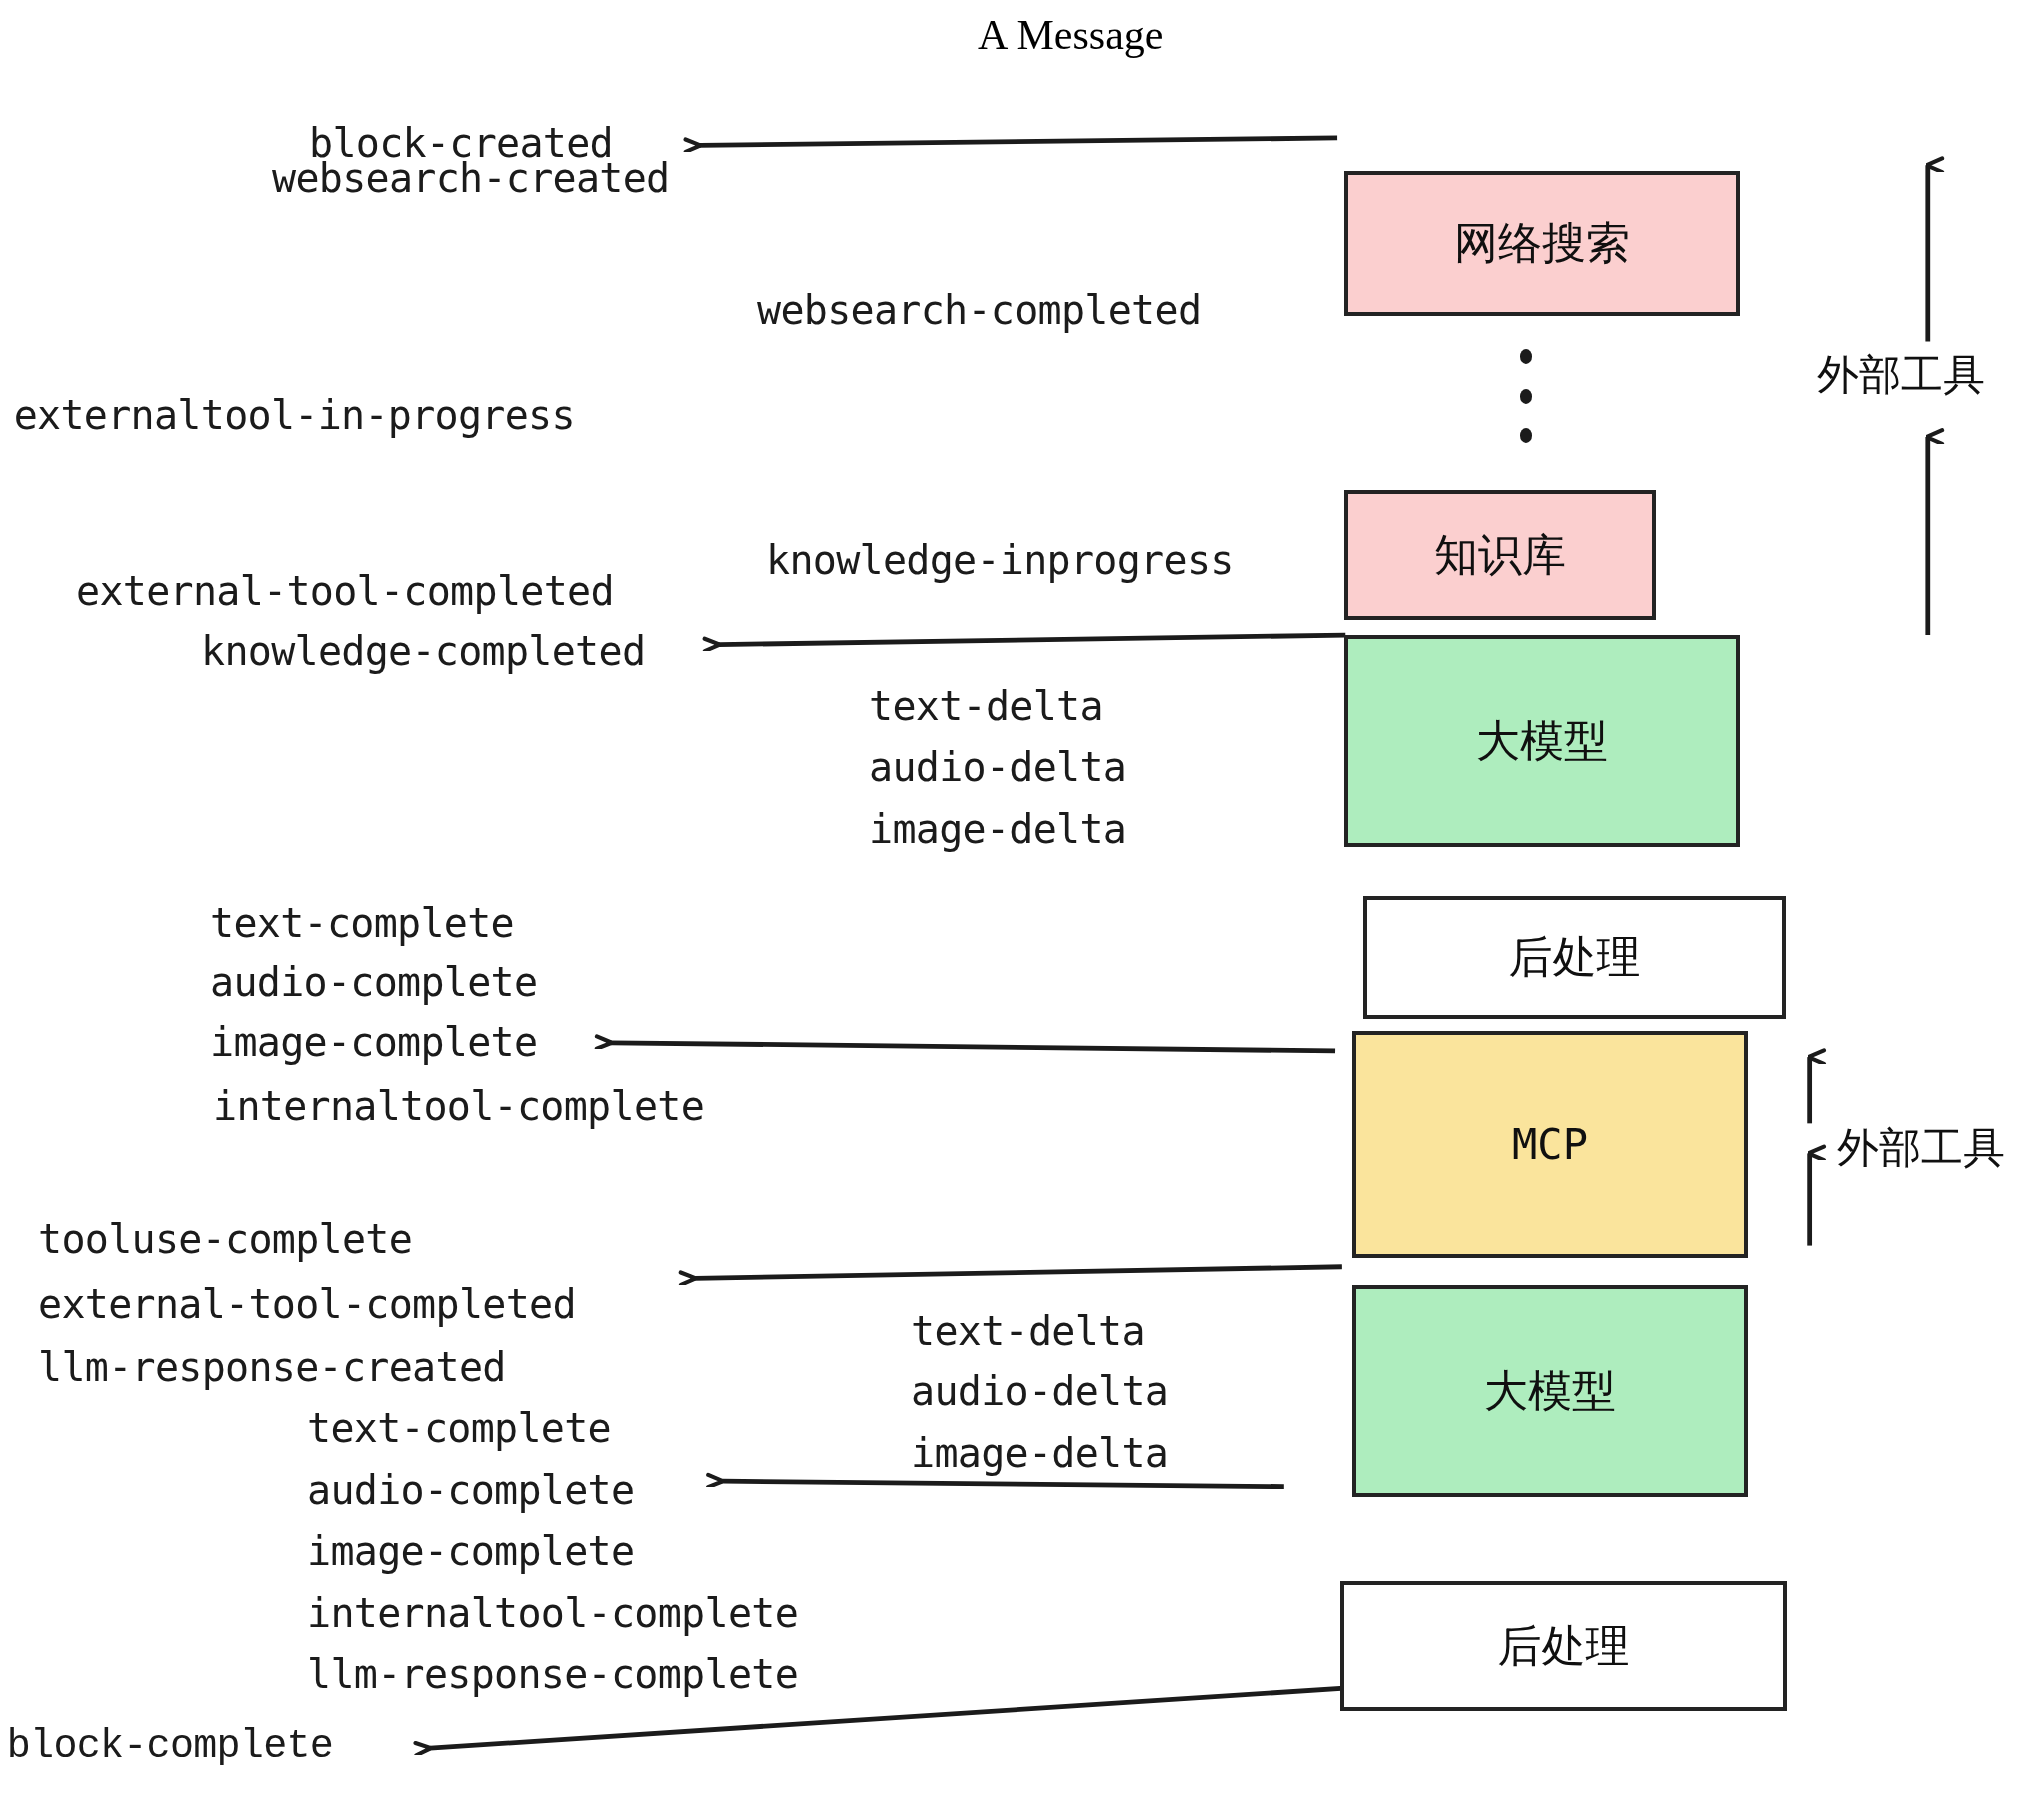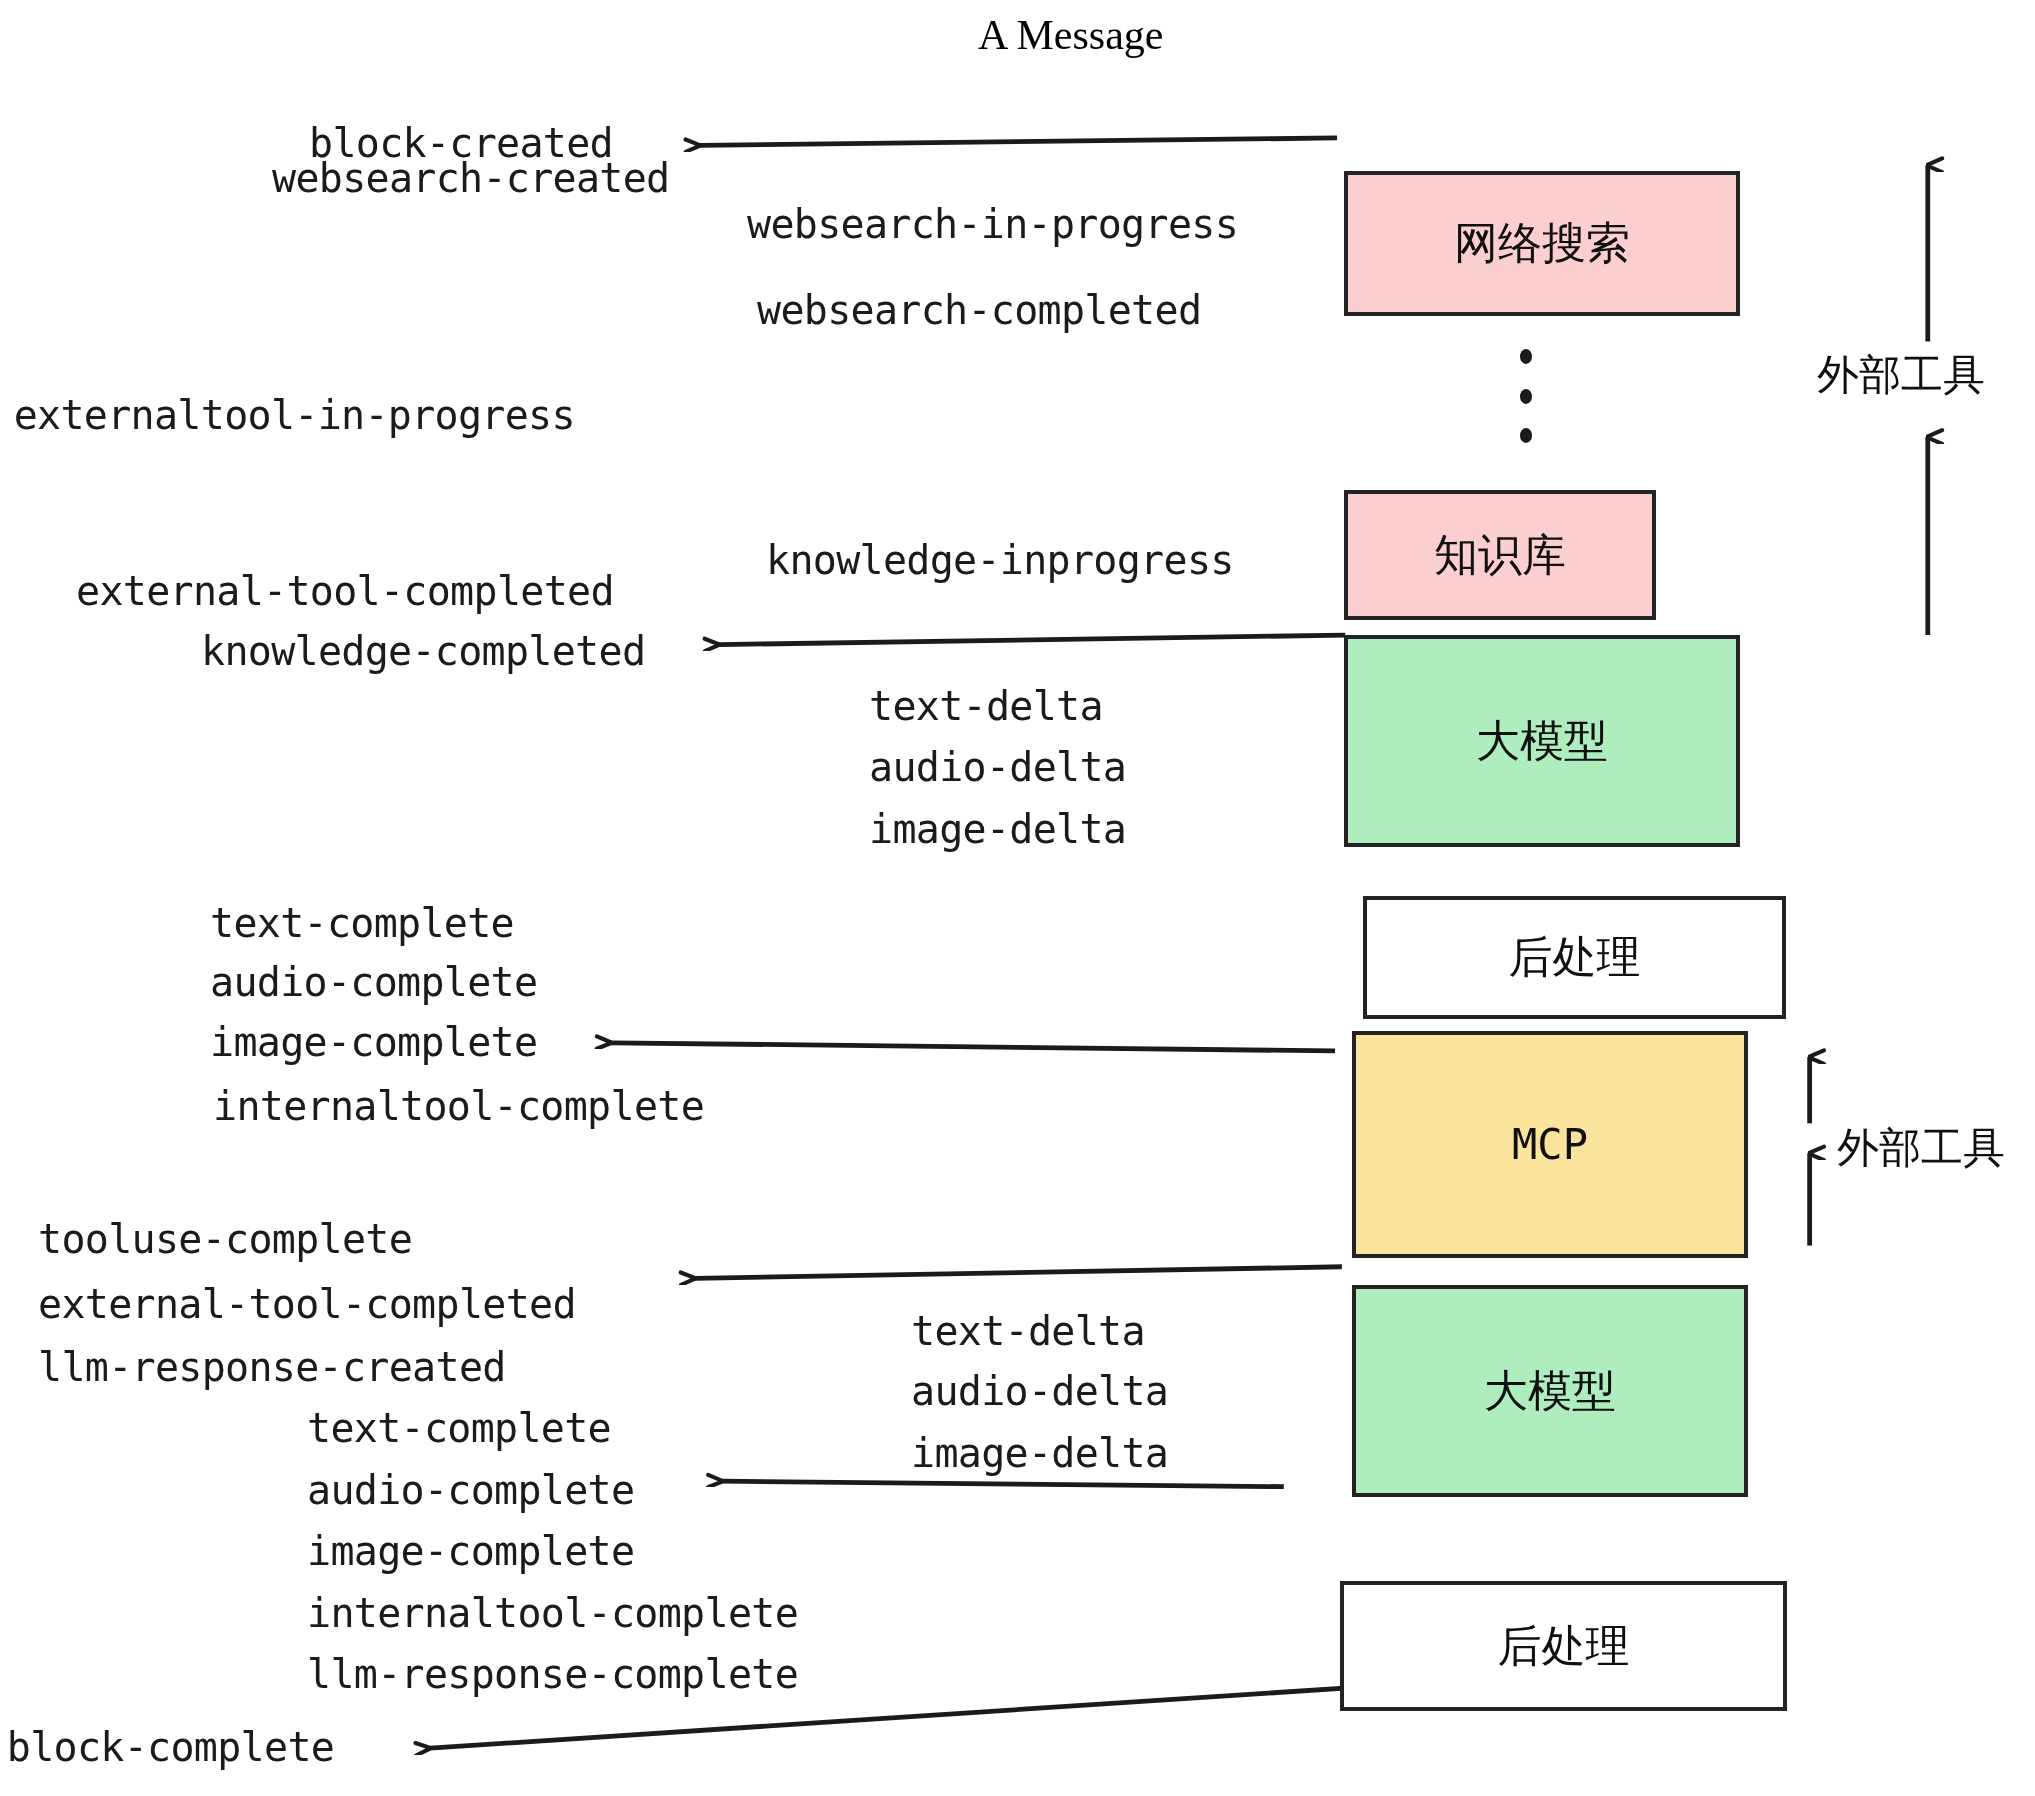--- a/index.html
+++ b/index.html
@@ -113,21 +113,20 @@
 
   <div class="boxlbl" style="left:1340px;top:1581px;width:447px;height:130px;background:#FFFFFF;border-width:4.1px;">
     <span>后处理</span>
   </div>
 
   <div class="sidelbl" style="left:1817px;top:347px;">外部工具</div>
   <div class="sidelbl" style="left:1837px;top:1120px;">外部工具</div>
 
   <div class="evt" style="left:309px;top:96px;margin-top:27px;">block-created</div>
   <div class="evt" style="left:272px;top:158px;">websearch-created</div>
-  <div class="evt" style="left:747px;top:204px;">websearch-in-progress</div>
   <div class="evt" style="left:757px;top:290px;">websearch-completed</div>
   <div class="evt" style="left:13.7px;top:395px;">externaltool-in-progress</div>
   <div class="evt" style="left:766px;top:540px;">knowledge-inprogress</div>
   <div class="evt" style="left:76px;top:571px;">external-tool-completed</div>
   <div class="evt" style="left:186px;top:631px;margin-left:15px;">knowledge-completed</div>
   <div class="evt" style="left:869px;top:686px;">text-delta</div>
   <div class="evt" style="left:869px;top:747px;">audio-delta</div>
   <div class="evt" style="left:869px;top:809px;">image-delta</div>
   <div class="evt" style="left:210px;top:903px;">text-complete</div>
   <div class="evt" style="left:210px;top:962px;">audio-complete</div>
@@ -137,16 +136,16 @@
   <div class="evt" style="left:38px;top:1284px;">external-tool-completed</div>
   <div class="evt" style="left:38px;top:1347px;">llm-response-created</div>
   <div class="evt" style="left:307px;top:1408px;">text-complete</div>
   <div class="evt" style="left:307px;top:1470px;">audio-complete</div>
   <div class="evt" style="left:307px;top:1531px;">image-complete</div>
   <div class="evt" style="left:307px;top:1593px;">internaltool-complete</div>
   <div class="evt" style="left:307px;top:1654px;">llm-response-complete</div>
   <div class="evt" style="left:911px;top:1311px;">text-delta</div>
   <div class="evt" style="left:911px;top:1371px;">audio-delta</div>
   <div class="evt" style="left:911px;top:1433px;">image-delta</div>
-  <div class="evt" style="left:6.8px;top:1727px;">block-complete</div>
+  <div class="evt" style="left:6.8px;top:1727px;font-family:Liberation Mono, monospace;">block-complete</div>
 
 </div>
 
 
 </body></html>

